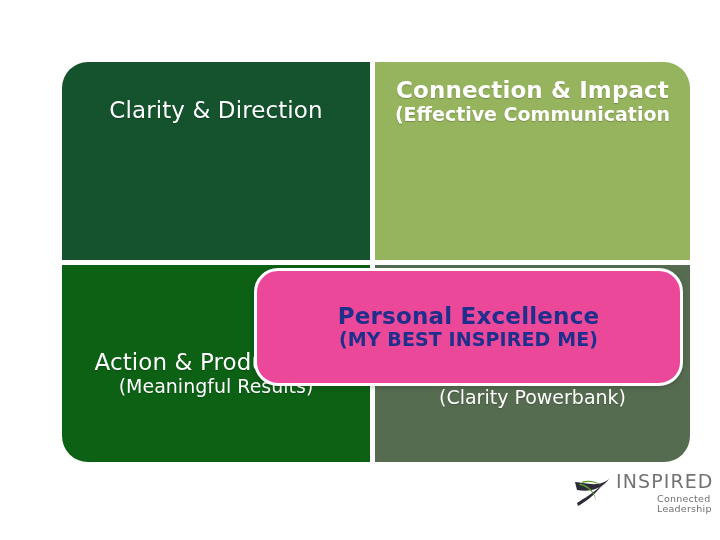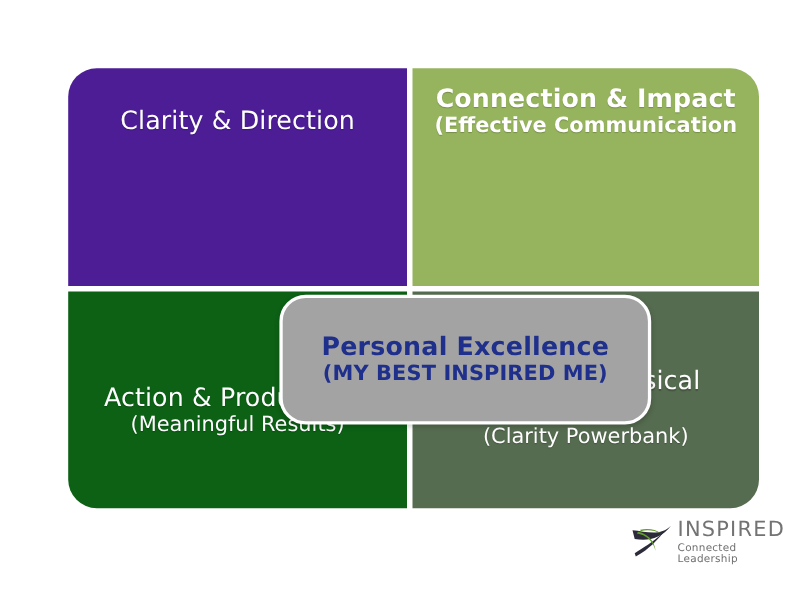--- a/index.html
+++ b/index.html
@@ -52,21 +52,21 @@
     line-height: 1.14;
     text-shadow: 0 1px 1px rgba(0,0,0,0.22);
   }
 
   
   #quad-clarity {
     left: 0;
     top: 0;
     width: 308px;
     height: 198px;
-    background: #4c1d95;
+    background: #14532d;
     border-radius: 26px 0 0 0;
     padding-top: 36px;
   }
   
   #quad-connection {
     left: 313px;
     top: 0;
     width: 315px;
     height: 198px;
     background: #96b45d;
@@ -93,24 +93,24 @@
     background: #566c50;
     border-radius: 0 0 26px 0;
     padding-top: 70px;
   }
 
   
   #center-callout {
     position: absolute;
     left: 192px;
     top: 206px;
-    width: 338px;
+    width: 429px;
     height: 118px;
     box-sizing: border-box;
-    background: #a3a3a3;
+    background: #ec4899;
     border: 3px solid #ffffff;
     border-radius: 24px;
     display: flex;
     flex-direction: column;
     align-items: center;
     justify-content: center;
     box-shadow: 0 2px 5px rgba(0,0,0,0.18);
   }
   #center-callout .c-title {
     font-size: 23px;
@@ -152,20 +152,21 @@
   #logo-wordmark {
     font-size: 19px;
     letter-spacing: 1.1px;
     color: #737373;
   }
   #logo-tagline {
     font-size: 9.5px;
     letter-spacing: 0.25px;
     color: #6f6f6f;
     margin-top: 3px;
+    margin-left: 41px;
   }
 </style>
 </head>
 <body>
 
 <div id="slide">
 
   <div id="matrix">
 
     <div class="quad" id="quad-clarity">

